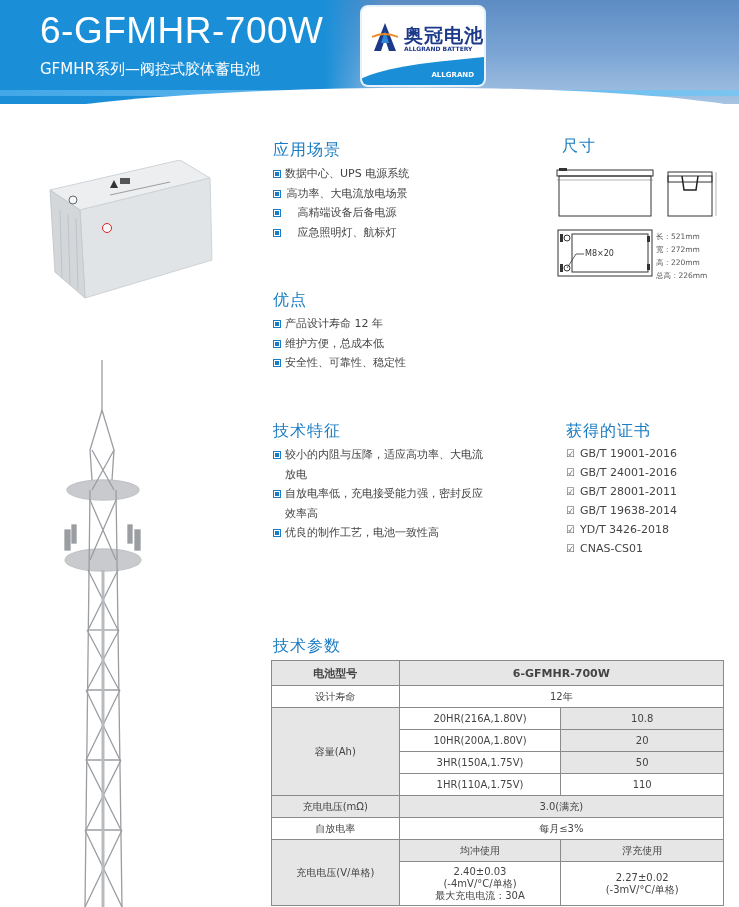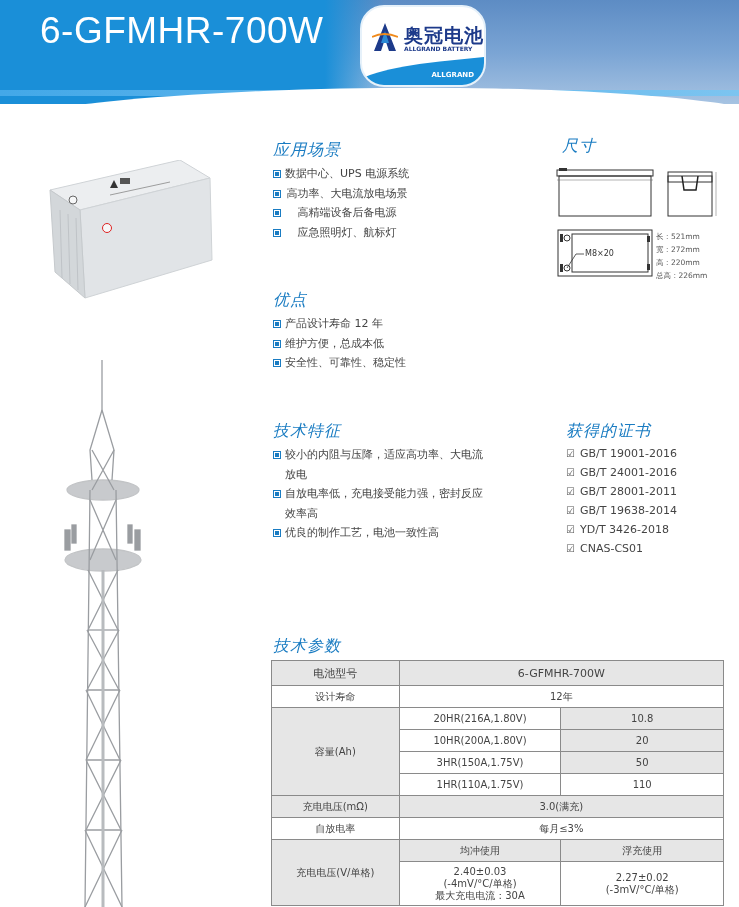--- a/index.html
+++ b/index.html
@@ -8,61 +8,62 @@
   
   .banner { position: absolute; left: 0; top: 0; width: 739px; height: 104px; background: #1a8fd8; overflow: hidden; }
   .banner-photo { position: absolute; left: 325px; top: 0; width: 414px; height: 104px;
     background: linear-gradient(180deg, #5d8cc4 0%, #7aa4d4 50%, #a6c3e2 100%); }
   .banner-photo::before { content: ""; position: absolute; left: 0; top: 0; width: 60px; height: 104px; background: linear-gradient(90deg, #1a8fd8, rgba(26,143,216,0)); }
   .curve { position: absolute; left: -20px; top: 88px; width: 800px; height: 40px; background: #ffffff; border-radius: 50% 50% 0 0 / 100% 100% 0 0; transform: rotate(-0.6deg); }
   .curve-line { position: absolute; left: 0; top: 90px; width: 739px; height: 6px; background: linear-gradient(90deg, #43a8e8, #7cc4f0); }
   .title { position: absolute; left: 40px; top: 10px; font-family: "Liberation Sans", sans-serif; font-size: 37px; color: #fff; letter-spacing: 0.5px; }
   .subtitle { position: absolute; left: 40px; top: 60px; font-size: 15px; color: #fff; }
 
-  .logo { position: absolute; left: 360px; top: 5px; width: 126px; height: 82px; background: #fff; border-radius: 24px; overflow: hidden; border: 2px solid #e6f1fa; }
+  .logo { position: absolute; left: 360px; top: 5px; width: 126px; height: 82px; background: #fff; border-radius: 8px; overflow: hidden; border: 2px solid #e6f1fa; }
   .logo-mark { position: absolute; left: 10px; top: 14px; width: 26px; height: 32px; }
   .logo-cn { position: absolute; left: 42px; top: 16px; font-size: 19px; font-weight: bold; color: #1d3a8a; letter-spacing: 1px; }
   .logo-en { position: absolute; left: 42px; top: 38px; font-size: 6px; font-weight: bold; color: #1d3a8a; }
   .logo-wave { position: absolute; left: -10px; top: 56px; width: 150px; height: 40px; background: #1a8fd8; border-radius: 60% 0 0 0 / 40% 0 0 0; transform: rotate(-6deg); }
   .logo-brand { position: absolute; right: 10px; top: 64px; font-size: 7px; font-weight: bold; color: #fff; }
 
   
   .battery { position: absolute; left: 40px; top: 160px; width: 180px; height: 140px; }
   .tower { position: absolute; left: 40px; top: 360px; width: 140px; height: 547px; }
 
   
-  .h2 { position: absolute; font-size: 16px; color: #1a7cc2; letter-spacing: 1px; font-style: italic; }
+  .h2 { position: absolute; font-size: 16px; color: #1a7cc2; letter-spacing: 1px; }
   .blist { position: absolute; list-style: none; font-size: 11px; color: #444; line-height: 19.5px; }
   .blist li { position: relative; padding-left: 12px; }
   .blist li::before { content: ""; position: absolute; left: 0; top: 6px; width: 6px; height: 6px; background: #1a7cc2; border: 1px solid #1a7cc2; box-shadow: inset 0 0 0 1px #fff; }
   .clist { position: absolute; list-style: none; font-size: 11px; color: #444; line-height: 19px; }
   .clist li { position: relative; padding-left: 14px; }
   .clist li .chk { position: absolute; left: 0; top: 0; font-size: 10px; color: #555; }
 
   .dims { position: absolute; left: 656px; top: 230px; font-size: 7.5px; color: #555; line-height: 13px; }
   .drawing { position: absolute; }
 
   
   .spec { position: absolute; left: 271px; top: 660px; width: 453px; border-collapse: collapse; font-size: 10px; color: #444; text-align: center; }
   .spec td { border: 1px solid #8a8a8a; height: 22px; padding: 0 4px; }
   .spec .g { background: #e6e6e6; }
   .spec .w { background: #ffffff; }
-  .spec .hdr td { height: 25px; font-size: 11px; }
+  .spec .hdr td { height: 25px; font-size: 11px; font-weight: bold; }
   .spec .tall td { height: 44px; line-height: 12px; }
 </style>
 </head>
 <body>
 
 <div class="banner">
   <div class="banner-photo">
     
   </div>
   <div class="curve-line"></div>
   <div class="curve"></div>
   <div class="title">6-GFMHR-700W</div>
+  <div class="subtitle">GFMHR系列—阀控式胶体蓄电池</div>
   <div class="logo">
     <svg class="logo-mark" viewBox="0 0 26 32">
       <path d="M13 2 L24 30 L17 30 L13 18 L9 30 L2 30 Z" fill="#1d3a8a"></path>
       <path d="M13 10 L17 22 L9 22 Z" fill="#2c8ad6"></path>
       <path d="M0 16 Q12 10 26 16" stroke="#f08a1c" stroke-width="1.8" fill="none"></path>
     </svg>
     <div class="logo-cn">奥冠电池</div>
     <div class="logo-en">ALLGRAND BATTERY</div>
     <div class="logo-wave"></div>
     <div class="logo-brand">ALLGRAND</div>

